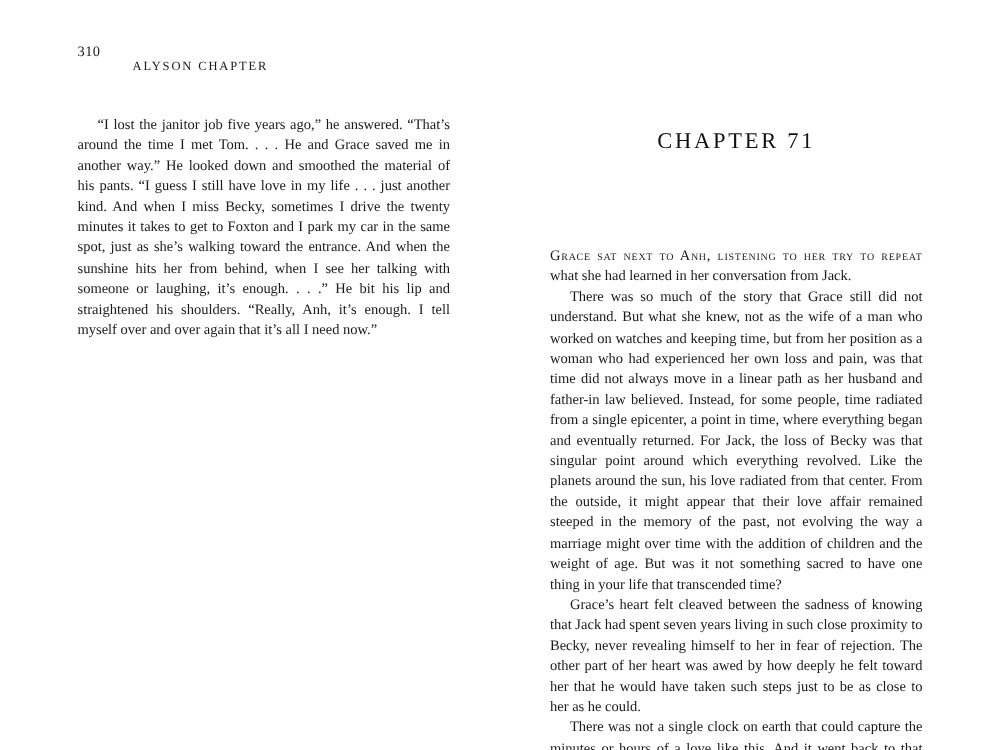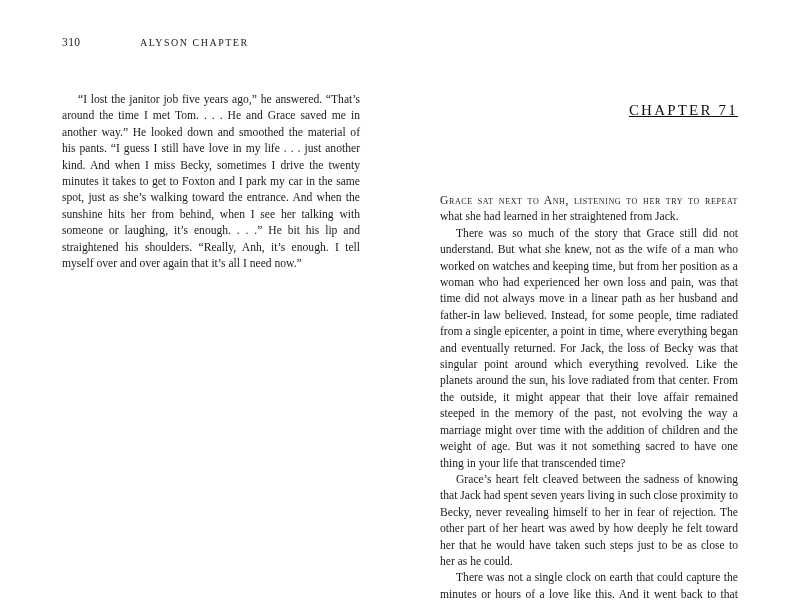--- a/index.html
+++ b/index.html
@@ -28,21 +28,21 @@
     box-sizing: border-box;
   }
   .page-left {
     padding: 36px 40px 40px 62px;
   }
   .page-right {
     padding: 36px 62px 40px 40px;
   }
   .running-head {
     display: flex;
-    flex-direction: row;
+    flex-direction: column;
     align-items: baseline;
     height: 18px;
     margin-bottom: 38px;
   }
   .folio {
     font-size: 11.5px;
     letter-spacing: 0.4px;
     color: #1a1a1a;
     width: 34px;
   }
@@ -61,27 +61,26 @@
     text-align: justify;
     text-justify: inter-word;
     -webkit-hyphens: auto;
     hyphens: auto;
     color: #1a1a1a;
   }
   .body-text p.indent {
     text-indent: 16px;
   }
   .chapter-title {
-    font-size: 15px;
+    font-size: 18px;
     letter-spacing: 2.2px;
-    text-align: right;
+    text-align: center;
     margin: 66px 0 0 0;
     color: #111;
     font-weight: normal;
-    text-decoration: underline;
   }
   .chapter-body {
     margin-top: 74px;
   }
   .smallcaps {
     font-variant: small-caps;
     letter-spacing: 0.6px;
   }
   .page-right .body-text p {
     font-size: 11.6px;
@@ -107,21 +106,21 @@
       <span class="head-title">ALYSON CHAPTER</span>
     </div>
     <div class="body-text">
       <p class="indent">“I lost the janitor job five years ago,” he answered. “That’s around the time I met Tom. . . . He and Grace saved me in another way.” He looked down and smoothed the material of his pants. “I guess I still have love in my life . . . just another kind. And when I miss Becky, sometimes I drive the twenty minutes it takes to get to Foxton and I park my car in the same spot, just as she’s walking toward the entrance. And when the sunshine hits her from behind, when I see her talking with someone or laughing, it’s enough. . . .” He bit his lip and straightened his shoulders. “Really, Anh, it’s enough. I tell myself over and over again that it’s all I need now.”</p>
     </div>
   </div>
 
   <div class="page page-right">
     <h2 class="chapter-title">CHAPTER 71</h2>
     <div class="body-text chapter-body">
-      <p><span class="smallcaps">Grace sat next to Anh, listening to her try to repeat</span><span> what she had learned in her straightened from Jack.</span></p>
+      <p><span class="smallcaps">Grace sat next to Anh, listening to her try to repeat</span><span> what she had learned in her conversation from Jack.</span></p>
       <p class="indent">There was so much of the story that Grace still did not understand. But what she knew, not as the wife of a man who worked on watches and keeping time, but from her position as a woman who had experienced her own loss and pain, was that time did not always move in a linear path as her husband and father-in law believed. Instead, for some people, time radiated from a single epicenter, a point in time, where everything began and eventually returned. For Jack, the loss of Becky was that singular point around which everything revolved. Like the planets around the sun, his love radiated from that center. From the outside, it might appear that their love affair remained steeped in the memory of the past, not evolving the way a marriage might over time with the addition of children and the weight of age. But was it not something sacred to have one thing in your life that transcended time?</p>
       <p class="indent">Grace’s heart felt cleaved between the sadness of knowing that Jack had spent seven years living in such close proximity to Becky, never revealing himself to her in fear of rejection. The other part of her heart was awed by how deeply he felt toward her that he would have taken such steps just to be as close to her as he could.</p>
       <p class="indent">There was not a single clock on earth that could capture the minutes or hours of a love like this. And it went back to that note Harry had taped to the wall of the workshop:</p>
     </div>
   </div>
 
   <div class="gutter-shadow"></div>
 </div>
 
 </body></html>

